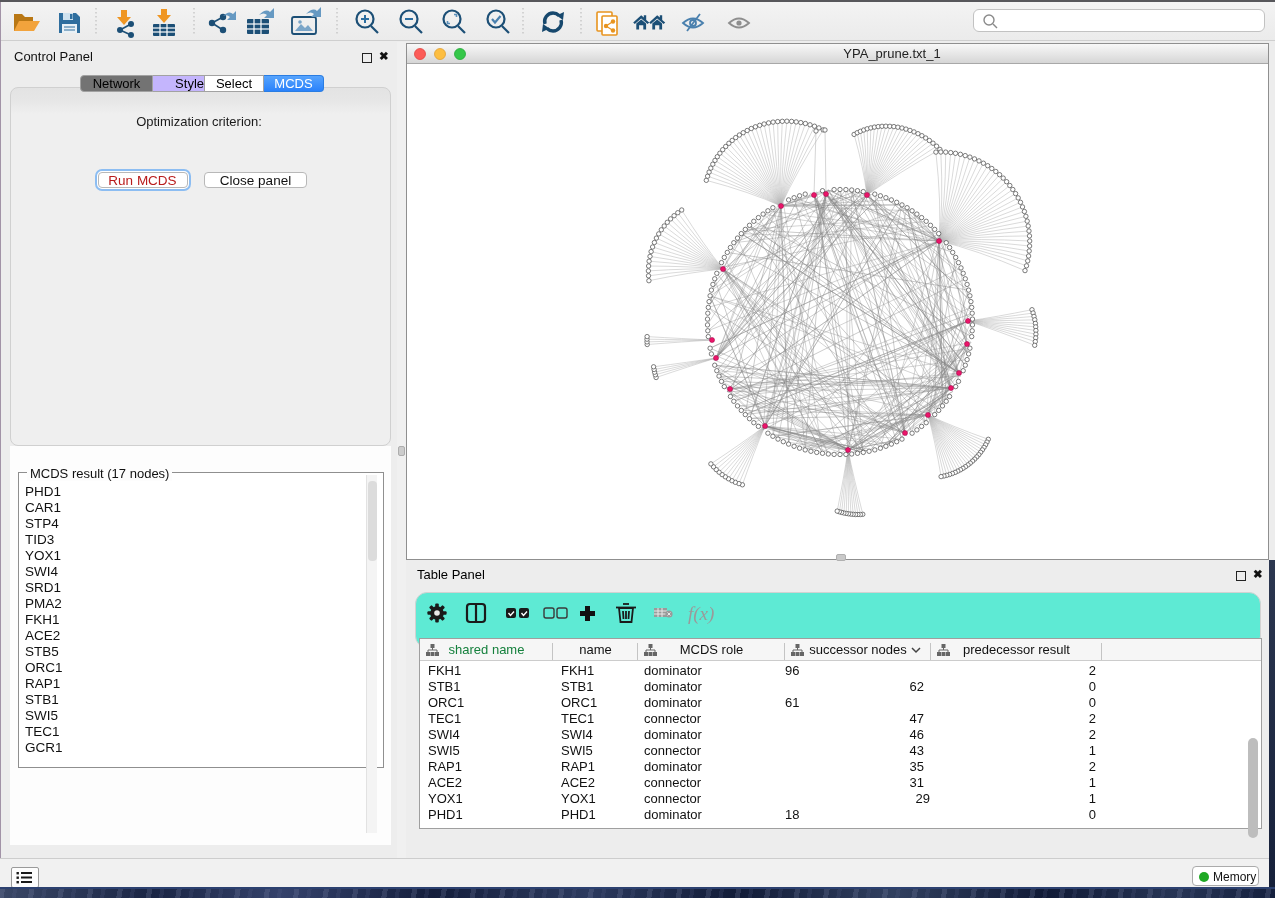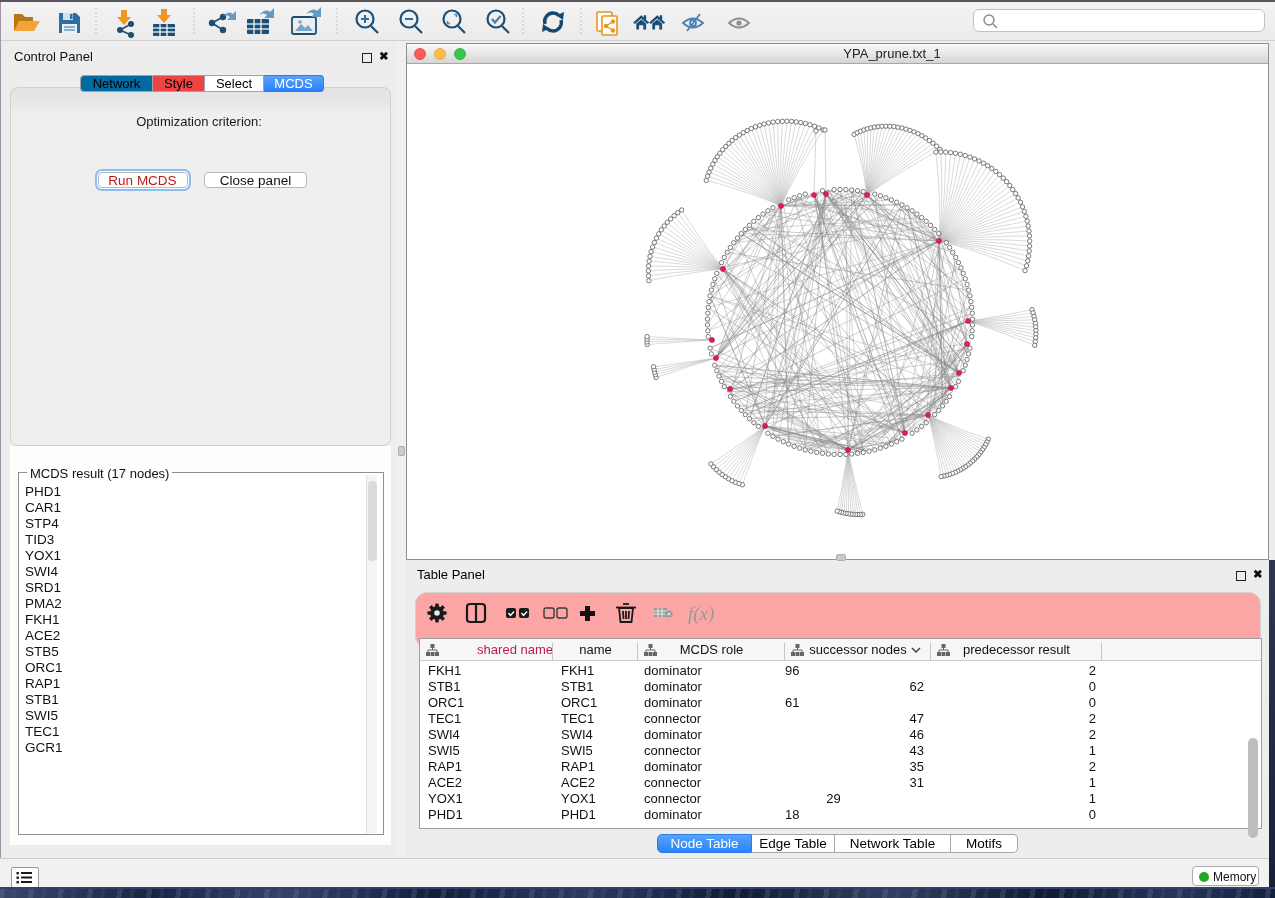--- a/index.html
+++ b/index.html
@@ -136,31 +136,31 @@
 </div>
 </div>
 
 <div class="abs" style="left:1px;top:42px;width:396px;height:816px;background:#ededed">
  <div class="abs" style="left:13px;top:7px;font-size:13px;color:#111">Control Panel</div>
  <div class="abs" style="left:361px;top:11px;width:10px;height:10px;border:1px solid #222"></div>
  <div class="abs xicon" style="left:378px;top:7px">✖</div>
  <div class="abs" style="left:9px;top:45px;width:381px;height:359px;background:linear-gradient(#e3e3e3 0px,#e6e6e6 12px,#efefef 26px,#efefef);border:1px solid #d0d0d0;border-radius:8px"></div>
  <div class="abs" style="left:9px;top:404px;width:381px;height:399px;background:#fdfdfd"></div>
  <div class="abs" style="left:79px;top:33px;height:17px;display:flex;font-size:13px">
-  <div style="width:73px;background:#0369a1;border:1px solid #a2a2a2;border-radius:4px 0 0 4px;text-align:center;line-height:16px">Network</div>
-  <div style="width:52px;background:#ef4444;border:1px solid #a2a2a2;border-left:none;text-align:center;line-height:16px">Style</div>
+  <div style="width:73px;background:#737373;border:1px solid #a2a2a2;border-radius:4px 0 0 4px;text-align:center;line-height:16px">Network</div>
+  <div style="width:52px;background:#c4b5fd;border:1px solid #a2a2a2;border-left:none;text-align:right;line-height:16px">Style</div>
   <div style="width:59px;background:#fff;border:1px solid #a2a2a2;border-left:none;text-align:center;line-height:16px">Select</div>
   <div style="width:60px;background:linear-gradient(#57a4fd,#2a82fb);color:#fff;border:1px solid #2a7de2;border-left:none;border-radius:0 4px 4px 0;text-align:center;line-height:16px">MCDS</div>
  </div>
  <div class="abs" style="left:0;top:72px;width:396px;text-align:center;font-size:13px;color:#1a1a1a">Optimization criterion:</div>
  <div class="abs" style="left:94px;top:127px;width:96px;height:22px;border:2.5px solid #8cbdf2;border-radius:7px;background:#fff">
    <div style="position:absolute;left:0.5px;top:0.5px;width:90px;height:16px;border:1px solid #b8b8b8;border-radius:4px;text-align:center;font-size:13.5px;line-height:15px;color:#b91c1c">Run MCDS</div>
  </div>
  <div class="abs" style="left:203px;top:130px;width:103px;height:16px;background:#fff;border:1px solid #b8b8b8;border-radius:4px;text-align:center;font-size:13.5px;line-height:15px;color:#111">Close panel</div>
- <div class="abs" style="left:17px;top:430px;width:366px;height:363px;border:1px solid #8f8f8f;background:#fff">
+ <div class="abs" style="left:17px;top:430px;width:366px;height:296px;border:1px solid #8f8f8f;background:#fff">
    <div class="abs" style="left:8px;top:-7px;background:#fdfdfd;padding:0 3px;font-size:13px;color:#111">MCDS result (17 nodes)</div>
    <div class="abs" style="left:6px;top:11px;font-size:13.5px;line-height:16px;color:#111">PHD1<br>CAR1<br>STP4<br>TID3<br>YOX1<br>SWI4<br>SRD1<br>PMA2<br>FKH1<br>ACE2<br>STB5<br>ORC1<br>RAP1<br>STB1<br>SWI5<br>TEC1<br>GCR1</div>
    <div class="abs" style="right:6px;top:2px;width:11px;height:358px;background:#f4f4f4;border-left:1px solid #e2e2e2">
      <div class="abs" style="left:1px;top:6px;width:9px;height:80px;background:#dcdcdc;border-radius:4px"></div>
    </div>
  </div>
 </div>
 
 <div class="abs" style="left:397px;top:42px;width:9px;height:816px;background:#f0f0f0"></div>
 <div class="abs" style="left:398px;top:446px;width:7px;height:10px;background:#cccccc;border:1px solid #adadad;border-radius:2px"></div>
@@ -986,21 +986,21 @@
 <circle cx="552.0" cy="309.0" r="2.5"></circle>
 <circle cx="560.0" cy="280.0" r="2.5"></circle>
 </g>
 </svg>
 </div>
 
 <div class="abs" style="left:406px;top:560px;width:863px;height:298px;background:#ededed">
  <div class="abs" style="left:11px;top:7px;font-size:13px;color:#000000">Table Panel</div>
  <div class="abs" style="left:830px;top:11px;width:10px;height:10px;border:1px solid #222"></div>
  <div class="abs xicon" style="left:847px;top:7px">✖</div>
- <div class="abs" style="left:9px;top:32px;width:846px;height:56px;background:#fca5a5;border:1px solid #d2d2d2;border-radius:12px">
+ <div class="abs" style="left:9px;top:32px;width:846px;height:56px;background:#5eead4;border:1px solid #d2d2d2;border-radius:12px">
  <svg width="846" height="40">
  <g transform="translate(-9,0)">
   <g transform="translate(30,20)" fill="#1a1a1a">
     <g>
               <rect x="-1.8" y="-9.6" width="3.6" height="4.5" rx="1" transform="rotate(0)"></rect>
               <rect x="-1.8" y="-9.6" width="3.6" height="4.5" rx="1" transform="rotate(45)"></rect>
               <rect x="-1.8" y="-9.6" width="3.6" height="4.5" rx="1" transform="rotate(90)"></rect>
               <rect x="-1.8" y="-9.6" width="3.6" height="4.5" rx="1" transform="rotate(135)"></rect>
               <rect x="-1.8" y="-9.6" width="3.6" height="4.5" rx="1" transform="rotate(180)"></rect>
               <rect x="-1.8" y="-9.6" width="3.6" height="4.5" rx="1" transform="rotate(225)"></rect>
@@ -1052,21 +1052,21 @@
             <g stroke="#666" stroke-width="1">
               <line x1="6.5" y1="4" x2="6.5" y2="6"></line>
               <line x1="2" y1="6" x2="11" y2="6"></line>
               <line x1="2" y1="6" x2="2" y2="8"></line>
               <line x1="11" y1="6" x2="11" y2="8"></line>
             </g>
             <rect x="0" y="8" width="4" height="4" fill="#666"></rect>
             <rect x="4.5" y="8" width="4" height="4" fill="#666"></rect>
             <rect x="9" y="8" width="4" height="4" fill="#666"></rect>
           </svg>
-          <div style="position:absolute;left:0;top:0;width:133px;text-align:right;font-size:13px;line-height:22px;color:#be185d">shared name</div>
+          <div style="position:absolute;left:0;top:0;width:133px;text-align:center;font-size:13px;line-height:22px;color:#15803d">shared name</div>
           <div style="position:absolute;right:0;top:4px;width:1px;height:17px;background:#c4c4c4"></div>
         </div>
         <div style="position:absolute;left:133px;top:0;width:85px;height:22px">
           <div style="position:absolute;left:0;top:0;width:85px;text-align:center;font-size:13px;line-height:22px;color:#111">name</div>
           <div style="position:absolute;right:0;top:4px;width:1px;height:17px;background:#c4c4c4"></div>
         </div>
         <div style="position:absolute;left:218px;top:0;width:147px;height:22px">
           <svg width="13" height="12" style="position:absolute;left:6px;top:5px">
             <rect x="4.5" y="0" width="4" height="4" fill="#666"></rect>
             <g stroke="#666" stroke-width="1">
@@ -1171,37 +1171,31 @@
         <span style="position:absolute;left:8px">ACE2</span>
         <span style="position:absolute;left:141px">ACE2</span>
         <span style="position:absolute;left:224px">connector</span>
         <span style="position:absolute;left:365px;width:139px;text-align:right">31</span>
         <span style="position:absolute;left:511px;width:165px;text-align:right">1</span>
       </div>
       <div style="position:absolute;left:0;top:152px;width:841px;height:17px;font-size:13px;color:#111">
         <span style="position:absolute;left:8px">YOX1</span>
         <span style="position:absolute;left:141px">YOX1</span>
         <span style="position:absolute;left:224px">connector</span>
-        <span style="position:absolute;left:344px;width:139px;text-align:center">29</span>
+        <span style="position:absolute;left:371px;width:139px;text-align:right">29</span>
         <span style="position:absolute;left:511px;width:165px;text-align:right">1</span>
       </div>
       <div style="position:absolute;left:0;top:168px;width:841px;height:17px;font-size:13px;color:#111">
         <span style="position:absolute;left:8px">PHD1</span>
         <span style="position:absolute;left:141px">PHD1</span>
         <span style="position:absolute;left:224px">dominator</span>
         <span style="position:absolute;left:365px;width:139px;">18</span>
         <span style="position:absolute;left:511px;width:165px;text-align:right">0</span>
       </div>
    <div class="abs" style="right:3px;top:99px;width:10px;height:100px;background:#bdbdbd;border-radius:5px"></div>
- </div>
- <div class="abs" style="left:251px;top:274px;height:19px;display:flex;font-size:13.5px">
-  <div style="width:95px;background:linear-gradient(#57a4fd,#2a82fb);color:#fff;border:1px solid #2a7de2;border-radius:5px 0 0 5px;text-align:center;line-height:18px">Node Table</div>
-  <div style="width:83px;background:#fff;border:1px solid #a8a8a8;border-left:none;text-align:center;line-height:18px">Edge Table</div>
-  <div style="width:116px;background:#fff;border:1px solid #a8a8a8;border-left:none;text-align:center;line-height:18px">Network Table</div>
-  <div style="width:67px;background:#fff;border:1px solid #a8a8a8;border-left:none;border-radius:0 5px 5px 0;text-align:center;line-height:18px">Motifs</div>
  </div>
 </div>
 
 <div class="abs" style="left:0;top:858px;width:1275px;height:29px;background:#f1f1f1;border-top:1px solid #cdcdcd">
   <div class="abs" style="left:11px;top:8px;width:28px;height:21px;background:#fdfdfd;border:1px solid #9a9a9a;border-radius:2px">
     <svg width="26" height="19">
         <g stroke="#1a1a1a" stroke-width="2">
           <line x1="9" y1="5" x2="20" y2="5"></line>
           <line x1="9" y1="9.5" x2="20" y2="9.5"></line>
           <line x1="9" y1="14" x2="20" y2="14"></line>

